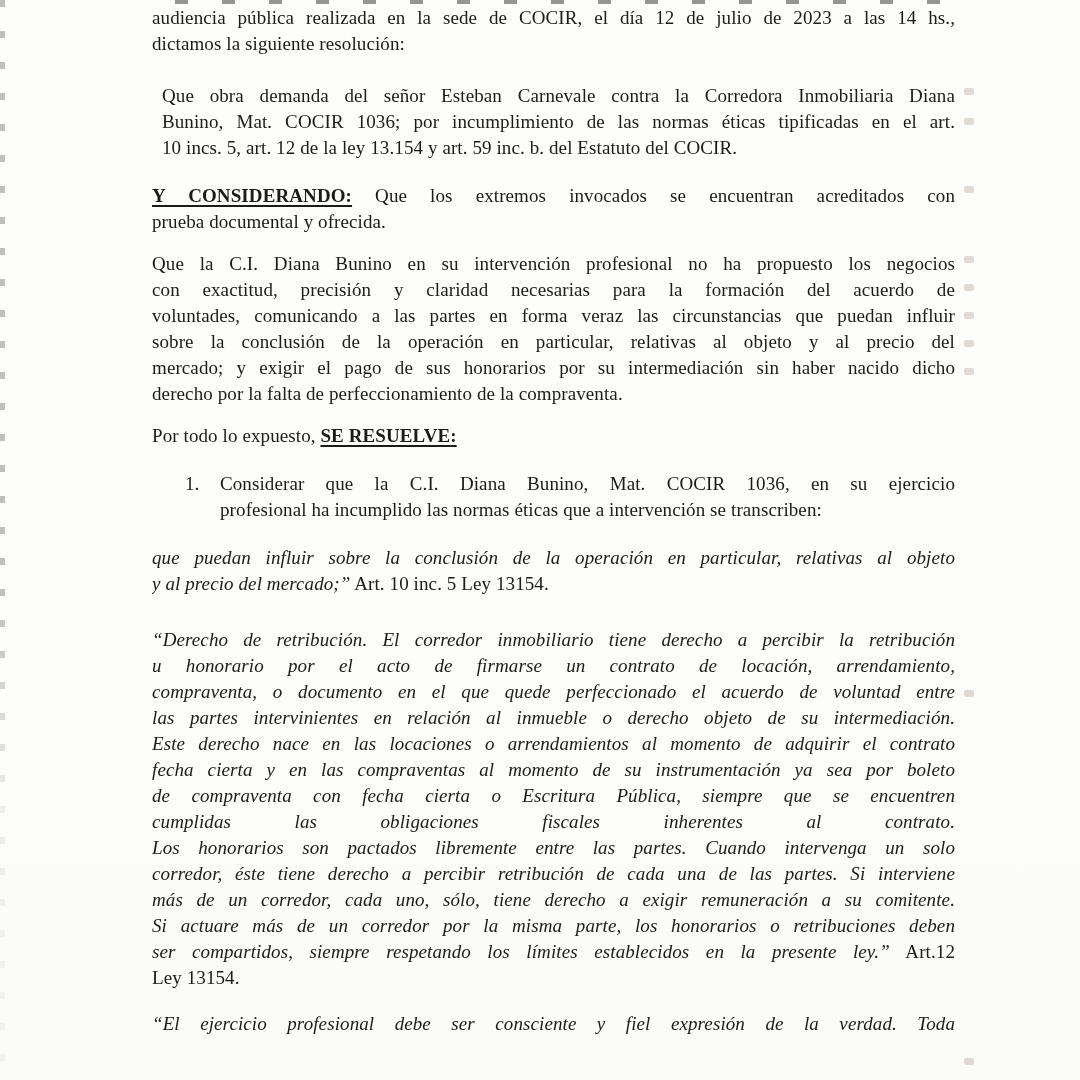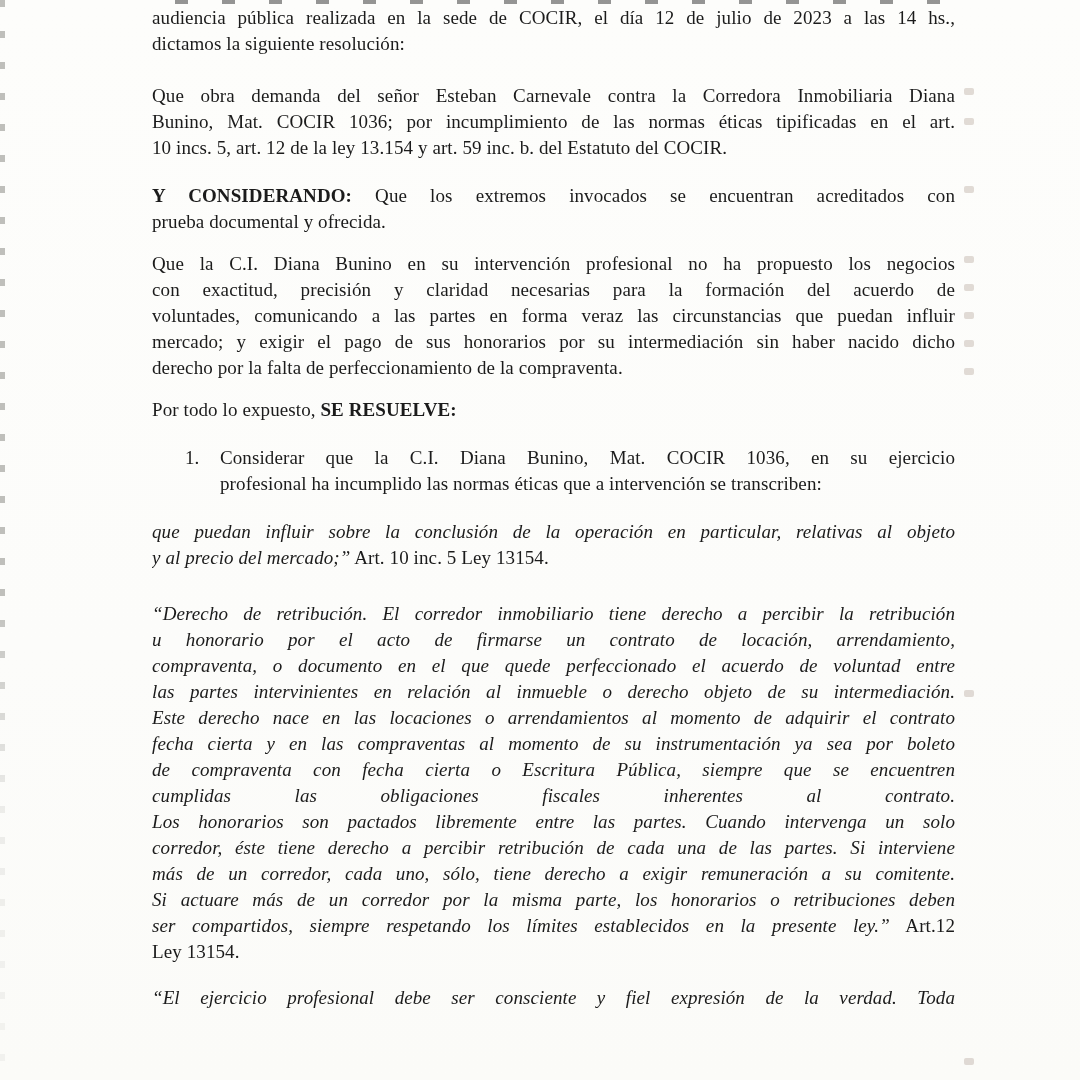--- a/index.html
+++ b/index.html
@@ -49,38 +49,39 @@
     position: absolute;
     left: 152px;
     top: 5px;
     width: 803px;
     font-size: 19px;
     line-height: 26px;
     letter-spacing: .1px;
   }
   .para { margin: 0; }
   .para + .para { margin-top: 22px; }
-  .text-block .para:nth-of-type(2) { margin-top: 26px; }
+  .text-block .para:nth-of-type(2) { margin-top: 26px; margin-left: 10px; }
   .text-block .para:nth-of-type(4) { margin-top: 16px; }
   .text-block .para:nth-of-type(5) { margin-top: 16px; }
   .text-block .para:nth-of-type(8) { margin-top: 30px; }
   .text-block .para:nth-of-type(9) { margin-top: 20px; }
 
   .line {
     text-align: justify;
     text-align-last: justify;
     height: 26px;
     overflow: hidden;
   }
   .line.last {
     text-align-last: left;
   }
   .b { font-weight: bold; }
   .i { font-style: italic; }
   .u {
+    text-decoration: underline;
     text-decoration-thickness: 2px;
     text-underline-offset: 3px;
   }
   .list-item {
     position: relative;
     padding-left: 68px;
   }
   .list-item .marker {
     position: absolute;
     left: 33px;
@@ -104,20 +105,21 @@
         <div class="line last"><span>10 incs. 5, art. 12 de la ley 13.154 y art. 59 inc. b. del Estatuto del COCIR.</span></div>
       </div>
       <div class="para">
         <div class="line"><span class="b u">Y CONSIDERANDO:</span><span> Que los extremos invocados se encuentran acreditados con</span></div>
         <div class="line last"><span>prueba documental y ofrecida.</span></div>
       </div>
       <div class="para">
         <div class="line"><span>Que la C.I. Diana Bunino en su intervención profesional no ha propuesto los negocios</span></div>
         <div class="line"><span>con exactitud, precisión y claridad necesarias para la formación del acuerdo de</span></div>
         <div class="line"><span>voluntades, comunicando a las partes en forma veraz las circunstancias que puedan influir</span></div>
+        <div class="line"><span>sobre la conclusión de la operación en particular, relativas al objeto y al precio del</span></div>
         <div class="line"><span>mercado; y exigir el pago de sus honorarios por su intermediación sin haber nacido dicho</span></div>
         <div class="line last"><span>derecho por la falta de perfeccionamiento de la compraventa.</span></div>
       </div>
       <div class="para">
         <div class="line last"><span>Por todo lo expuesto, </span><span class="b u">SE RESUELVE</span><span class="b u">:</span></div>
       </div>
       <div class="para list-item">
         <span class="marker">1.</span>
         <div class="line"><span>Considerar que la C.I. Diana Bunino, Mat. COCIR 1036, en su ejercicio</span></div>
         <div class="line last"><span>profesional ha incumplido las normas éticas que a intervención se transcriben:</span></div>

